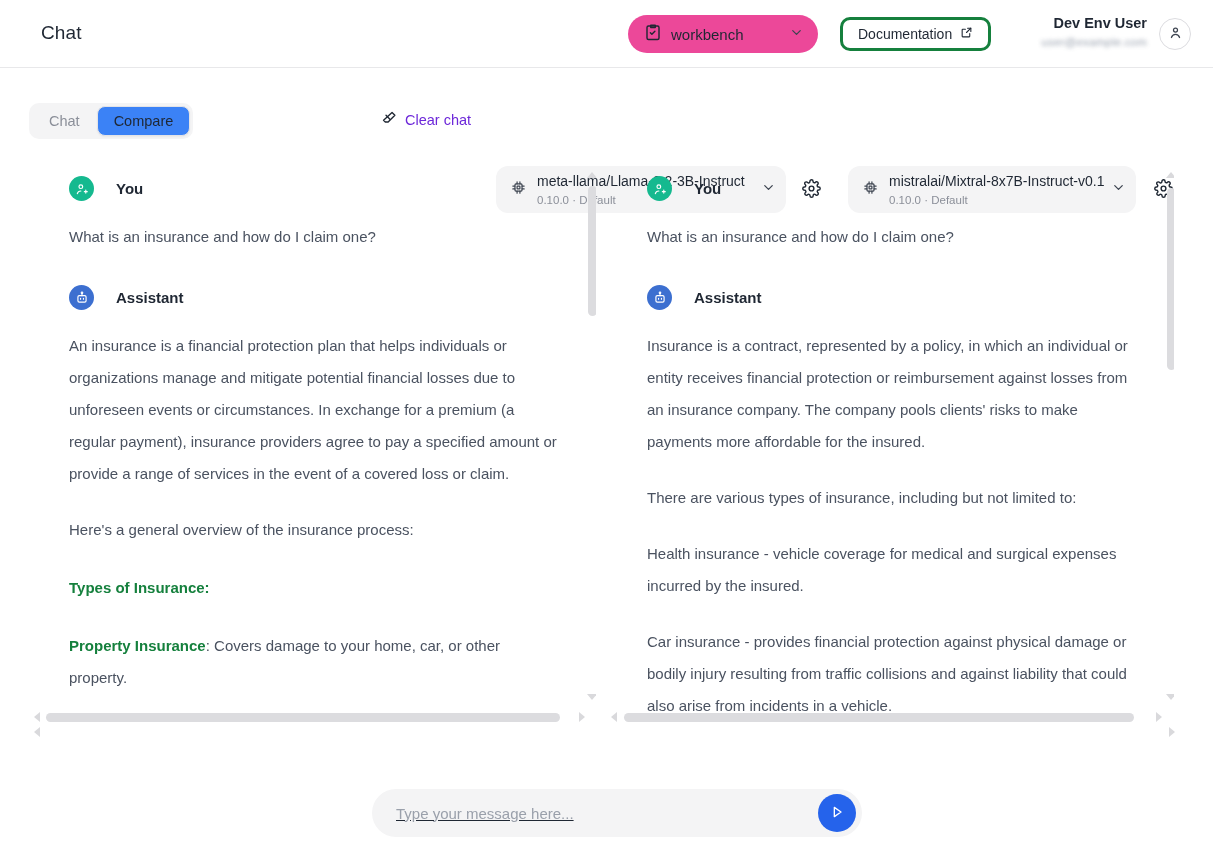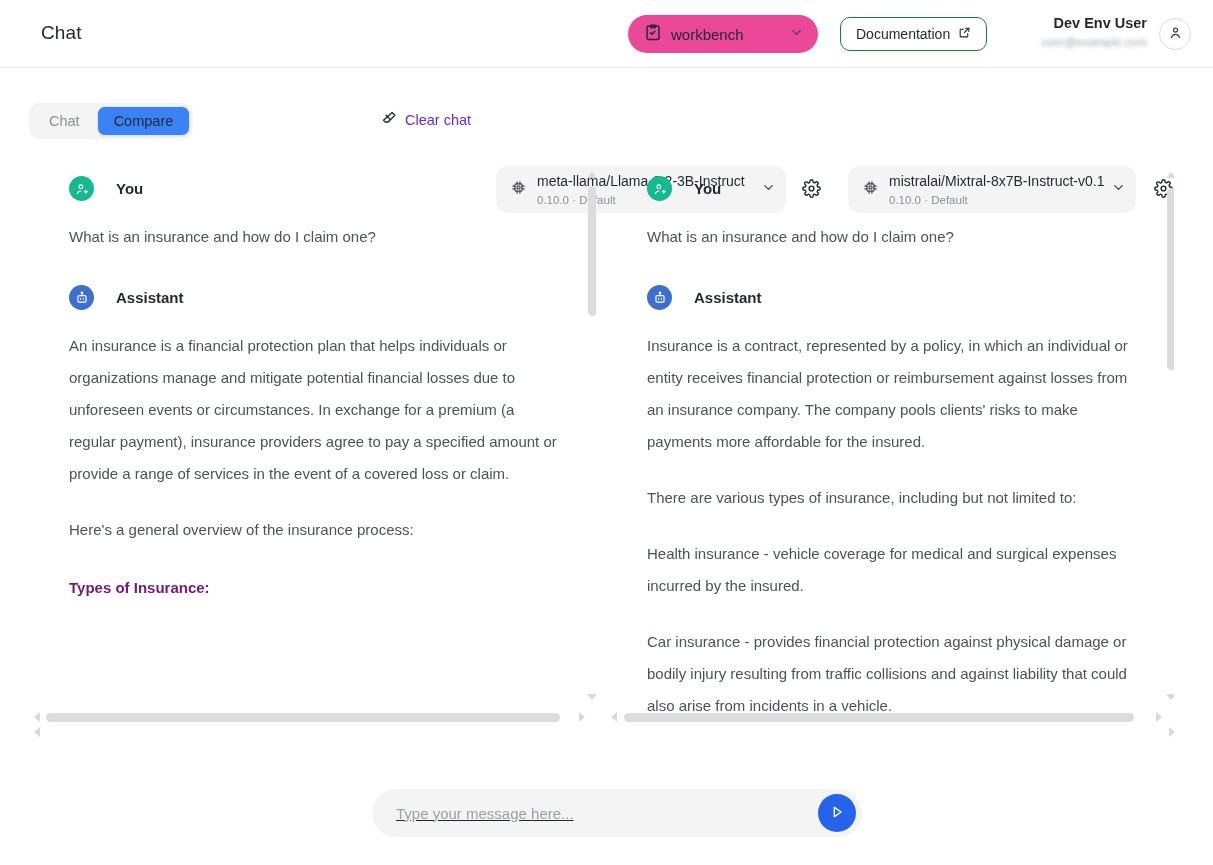--- a/index.html
+++ b/index.html
@@ -30,21 +30,21 @@
     background: #ec4899; border-radius: 19px;
     display: flex; align-items: center; gap: 9px;
     padding: 0 14px 0 16px; cursor: pointer;
   }
   .workbench-label {
     font-size: 15px; color: #1f2733; flex: 1;
   }
   .doc-button {
     position: absolute; left: 840px; top: 17px;
     height: 34px; padding: 0 15px;
-    border: 1px solid #15803d; border-radius: 10px;
+    border: 3px solid #15803d; border-radius: 10px;
     background: #fff; display: flex; align-items: center; gap: 8px;
     font-size: 14px; color: #1f2733; cursor: pointer;
   }
   .user-block {
     position: absolute; right: 66px; top: 14px;
     text-align: right; width: 230px;
   }
   .user-name { font-size: 14.5px; font-weight: 700; color: #1f2733; line-height: 18px; }
   .user-sub {
     font-size: 11.5px; color: #8b94a3; line-height: 16px;
@@ -111,21 +111,21 @@
   .pane-content { position: absolute; left: 43px; top: 10px; width: 490px; }
 
   .msg-head { display: flex; align-items: center; gap: 22px; margin-bottom: 20px; }
   .msg-head.assistant { margin-top: 32px; }
   .ava { width: 25px; height: 25px; border-radius: 50%; display:flex; align-items:center; justify-content:center; flex: none; }
   .ava.user { background: #15b98f; }
   .ava.bot  { background: #3c6fd0; }
   .msg-role { font-size: 15px; font-weight: 700; color: #1f2733; }
 
   .para { font-size: 15px; line-height: 32px; color: #4a5260; margin: 0 0 24px 0; }
-  .para strong { color: #701a75; font-weight: 700; }
+  .para strong { color: #15803d; font-weight: 700; }
   .para.tight { margin-bottom: 26px; }
 
   
   .vscroll { position: absolute; width: 11px; }
   .vscroll .track { position: absolute; left: 0; top: 14px; bottom: 14px; width: 11px; }
   .vscroll .thumb { position: absolute; left: 1px; width: 9px; background: #dcdcdf; border-radius: 5px; }
   .arrow { position: absolute; width: 0; height: 0; cursor: pointer; }
   .arr-up    { border-left: 5px solid transparent; border-right: 5px solid transparent; border-bottom: 6px solid #d9d9dc; }
   .arr-down  { border-left: 5px solid transparent; border-right: 5px solid transparent; border-top: 6px solid #d9d9dc; }
   .arr-left  { border-top: 5px solid transparent; border-bottom: 5px solid transparent; border-right: 6px solid #d9d9dc; }
@@ -298,20 +298,21 @@
               <circle cx="12" cy="3" r="1.3"></circle>
             <path d="M9.5 12.5v1.5M14.5 12.5v1.5"></path>
           </svg>
         </span>
         <span class="msg-role">Assistant</span>
       </div>
 
       <p class="para">An insurance is a financial protection plan that helps individuals or organizations manage and mitigate potential financial losses due to unforeseen events or circumstances. In exchange for a premium (a regular payment), insurance providers agree to pay a specified amount or provide a range of services in the event of a covered loss or claim.</p>
       <p class="para tight">Here's a general overview of the insurance process:</p>
       <p class="para tight"><strong>Types of Insurance:</strong></p>
+      <p class="para"><strong>Property Insurance</strong><span>: Covers damage to your home, car, or other property.</span></p>
     </div>
 
     <div class="vscroll" style="left:561px; top:0; height:576px;">
       <div class="arrow arr-up" style="left:0; top:6px;"></div>
       <div class="track">
         <div class="thumb" style="top:6px; height:130px;"></div>
       </div>
       <div class="arrow arr-down" style="left:0; top:528px;"></div>
     </div>
   </div>

